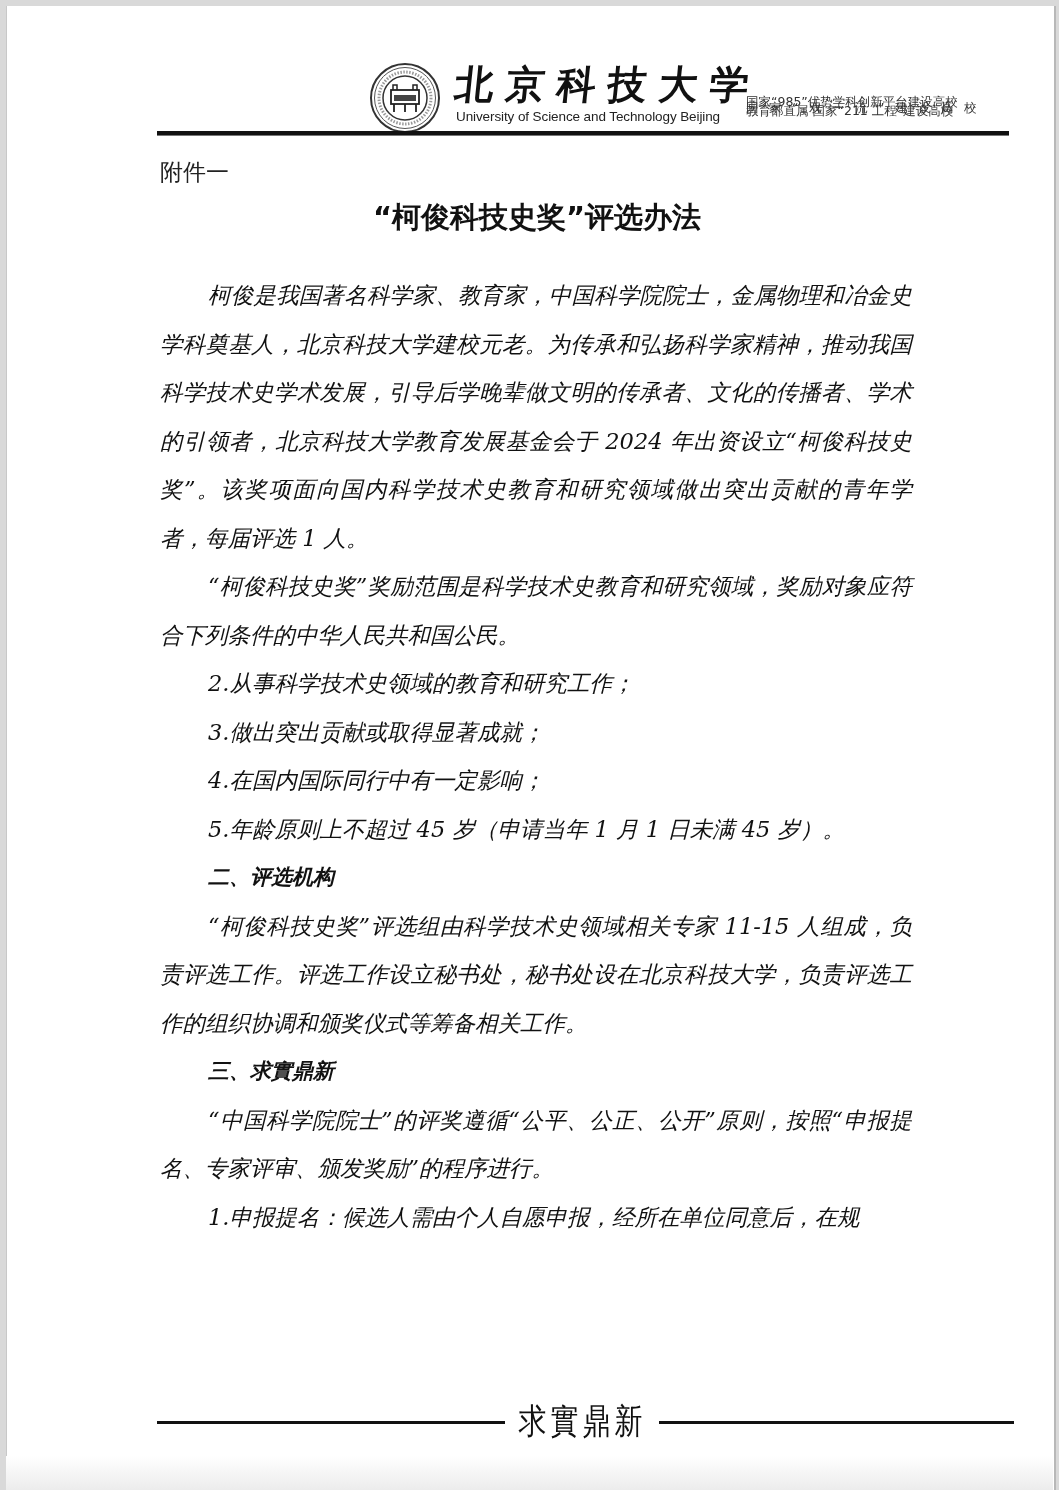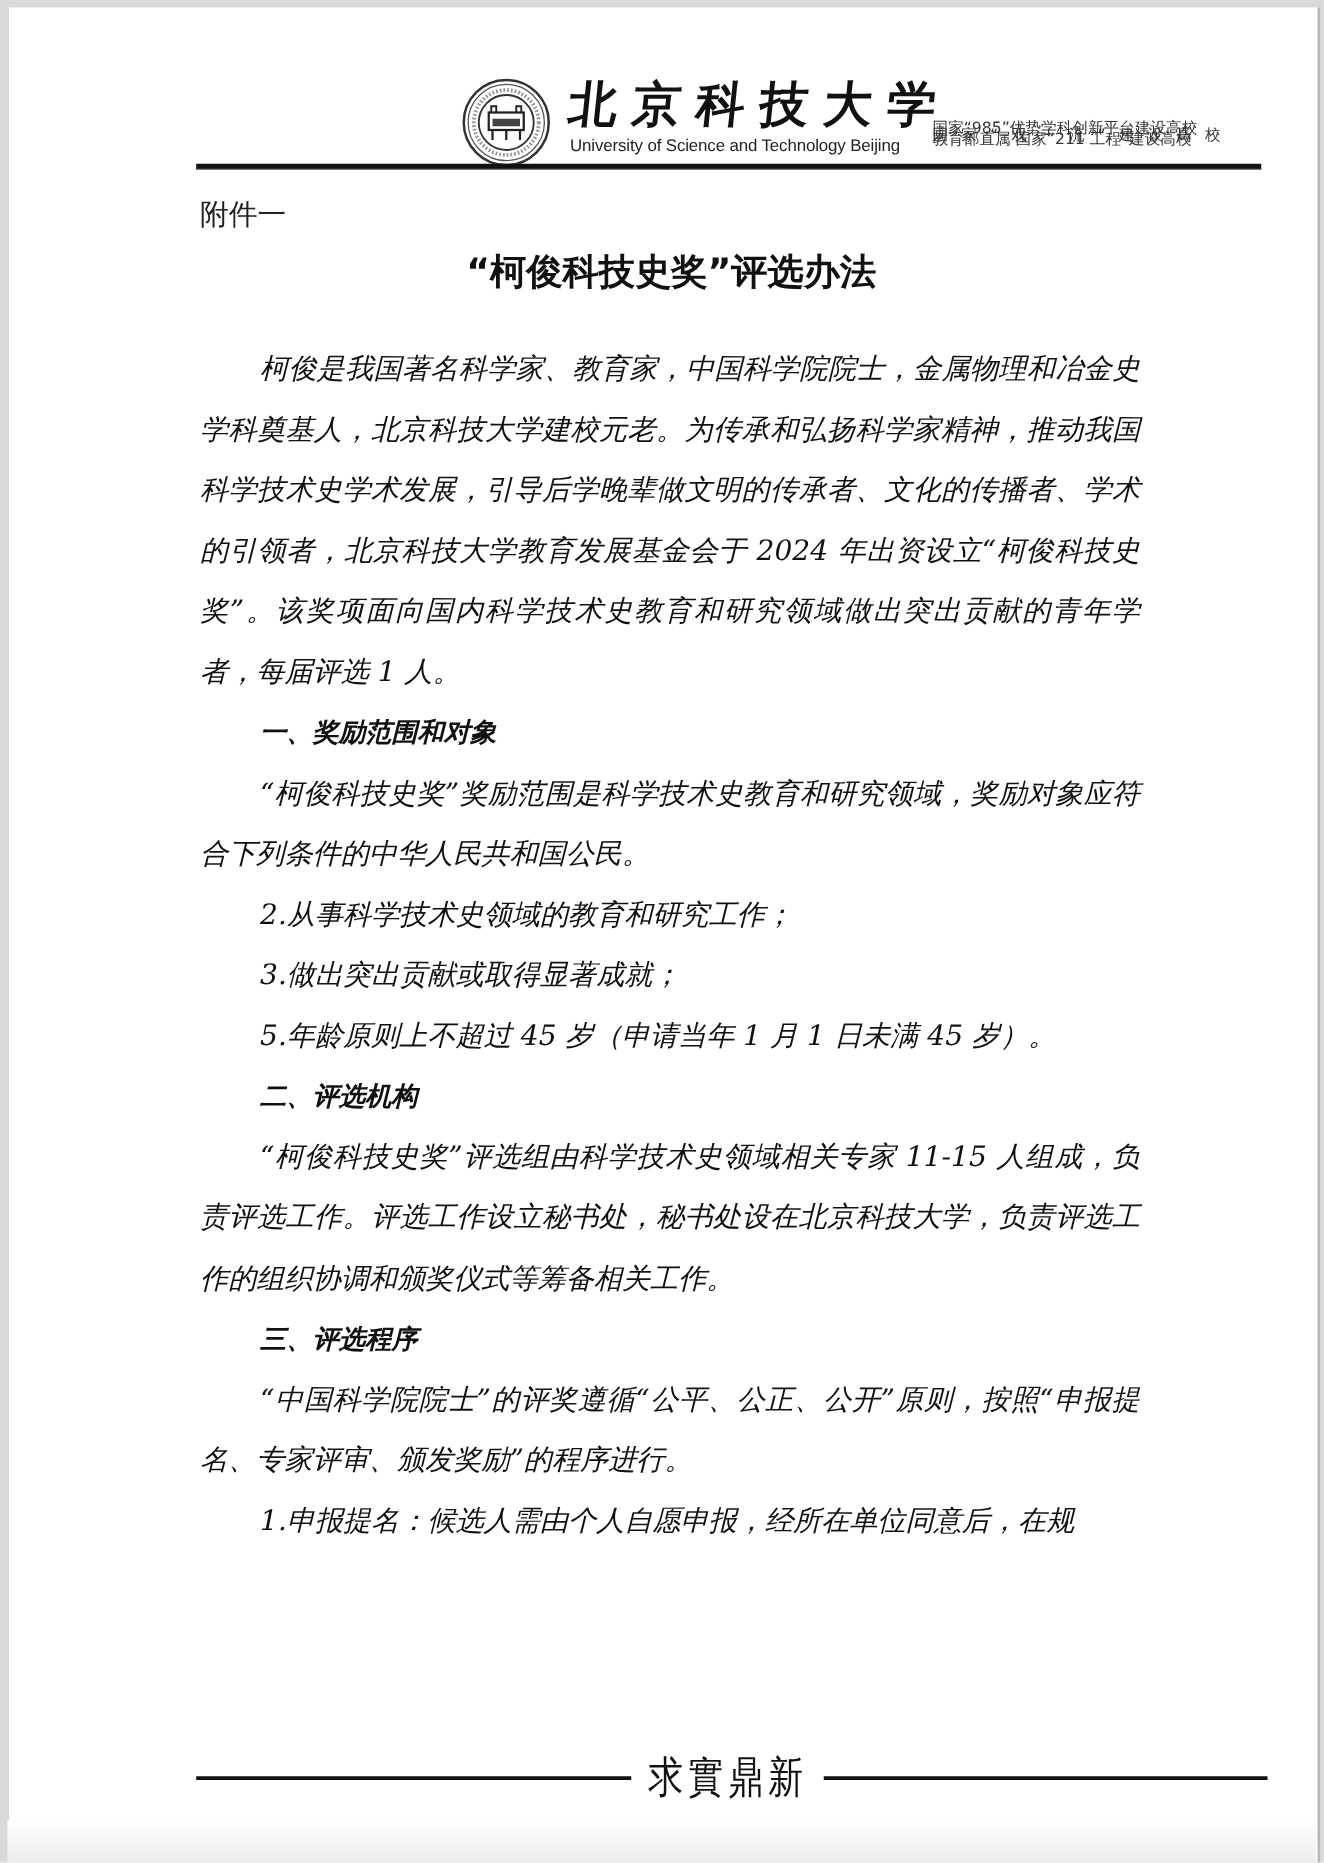--- a/index.html
+++ b/index.html
@@ -112,27 +112,27 @@
 <div class="tagline t1">教育部直属  国家“211 工程”建设高校</div>
 <div class="tagline t2">国家“985”优势学科创新平台建设高校</div>
 <div class="tagline t3">国家“双一流”建设高校</div>
 <div class="header-rule"></div>
 
 <div class="attachment">附件一</div>
 <div class="doc-title">“柯俊科技史奖”评选办法</div>
 
 <div class="content">
   <p>柯俊是我国著名科学家、教育家，中国科学院院士，金属物理和冶金史学科奠基人，北京科技大学建校元老。为传承和弘扬科学家精神，推动我国科学技术史学术发展，引导后学晚辈做文明的传承者、文化的传播者、学术的引领者，北京科技大学教育发展基金会于 2024 年出资设立“柯俊科技史奖”。该奖项面向国内科学技术史教育和研究领域做出突出贡献的青年学者，每届评选 1 人。</p>
-  <p class="h">一、奖励范围和对象</p>
   <p>“柯俊科技史奖”奖励范围是科学技术史教育和研究领域，奖励对象应符合下列条件的中华人民共和国公民。</p>
   <p>2.从事科学技术史领域的教育和研究工作；</p>
   <p>3.做出突出贡献或取得显著成就；</p>
+  <p>4.在国内国际同行中有一定影响；</p>
   <p>5.年龄原则上不超过 45 岁（申请当年 1 月 1 日未满 45 岁）。</p>
   <p class="h">二、评选机构</p>
   <p>“柯俊科技史奖”评选组由科学技术史领域相关专家 11-15 人组成，负责评选工作。评选工作设立秘书处，秘书处设在北京科技大学，负责评选工作的组织协调和颁奖仪式等筹备相关工作。</p>
-  <p class="h">三、评选程序</p>
+  <p class="h">三、求實鼎新</p>
   <p>“中国科学院院士”的评奖遵循“公平、公正、公开”原则，按照“申报提名、专家评审、颁发奖励”的程序进行。</p>
   <p>1.申报提名：候选人需由个人自愿申报，经所在单位同意后，在规</p>
 </div>
 
 <div class="footer-rule-left"></div>
 <div class="footer-motto">求實鼎新</div>
 <div class="footer-rule-right"></div>
 
 </body></html>

